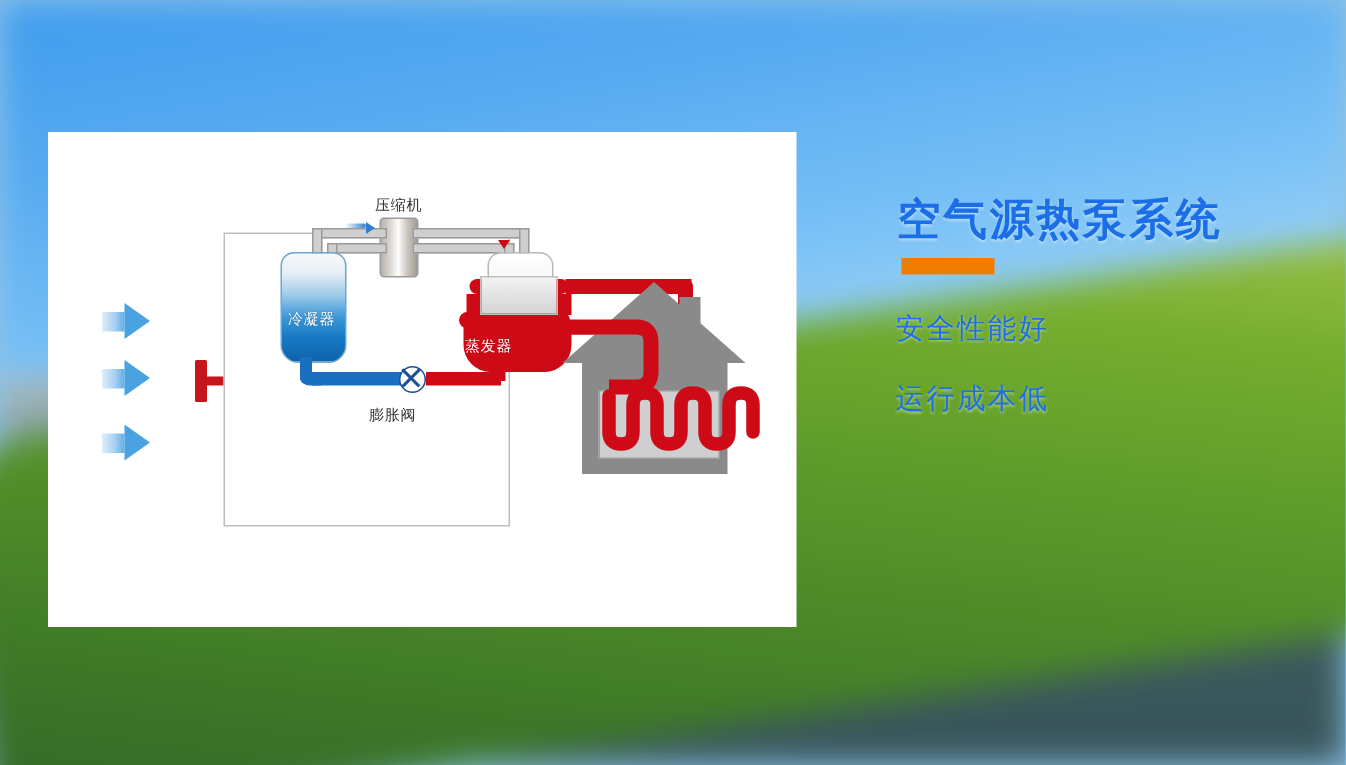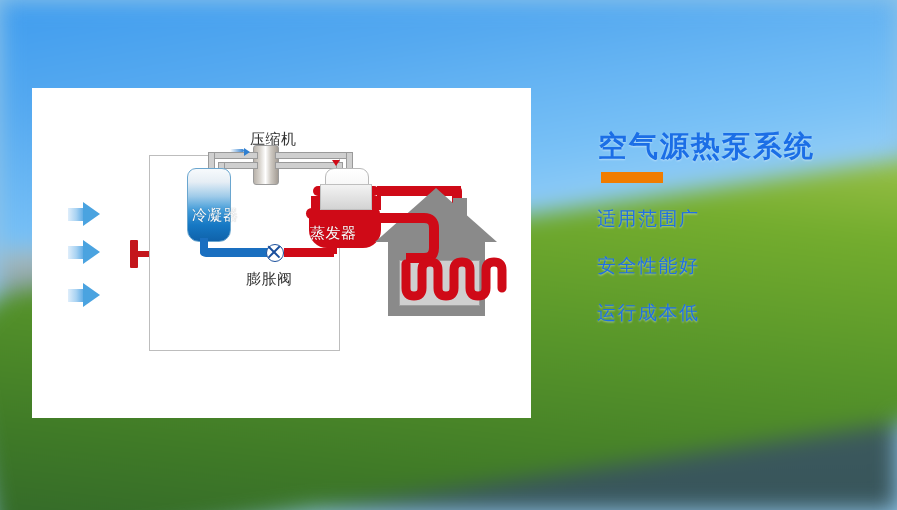--- a/index.html
+++ b/index.html
@@ -64,21 +64,21 @@
     background:#ffffff;
   }
 
   
   .diagram{position:absolute;left:0;top:0;width:499px;height:330px;}
   .dgm-box{
     position:absolute;left:117px;top:67px;width:189px;height:194px;
     border:1px solid #bdbdbd;background:#fff;
   }
   .lbl{
-    position:absolute;color:#333;font-size:15px;letter-spacing:.5px;
+    position:absolute;color:#333;font-size:10px;letter-spacing:.5px;
     font-family:"DejaVu Sans","Liberation Sans",sans-serif;white-space:nowrap;
   }
   .lbl-white{color:#fff;font-weight:normal;text-shadow:0 0 1px rgba(0,0,0,.35);}
 
   .pipe{position:absolute;background:#cfcfcf;border:1px solid #9a9a9a;}
   .pipe-h{height:5px;}
   .pipe-v{width:5px;}
 
   .tank-cond{
     position:absolute;left:155px;top:80px;width:42px;height:72px;
@@ -263,18 +263,17 @@
                  Q98 112 106 112 Q114 112 114 104 V86 Q114 78 122 78 Q130 78 130 86 V104" stroke="#CF0A17" stroke-width="9" fill="none" stroke-linecap="round"></path>
       </svg>
 
     </div>
   </div>
 
   <div class="title">空气源热泵系统</div>
   <div class="ubar"></div>
 
   <div class="blist">
-    <div class="bitem">适用范围广</div>
     <div class="bitem">安全性能好</div>
     <div class="bitem">运行成本低</div>
   </div>
 
 </div>
 
 </body></html>

